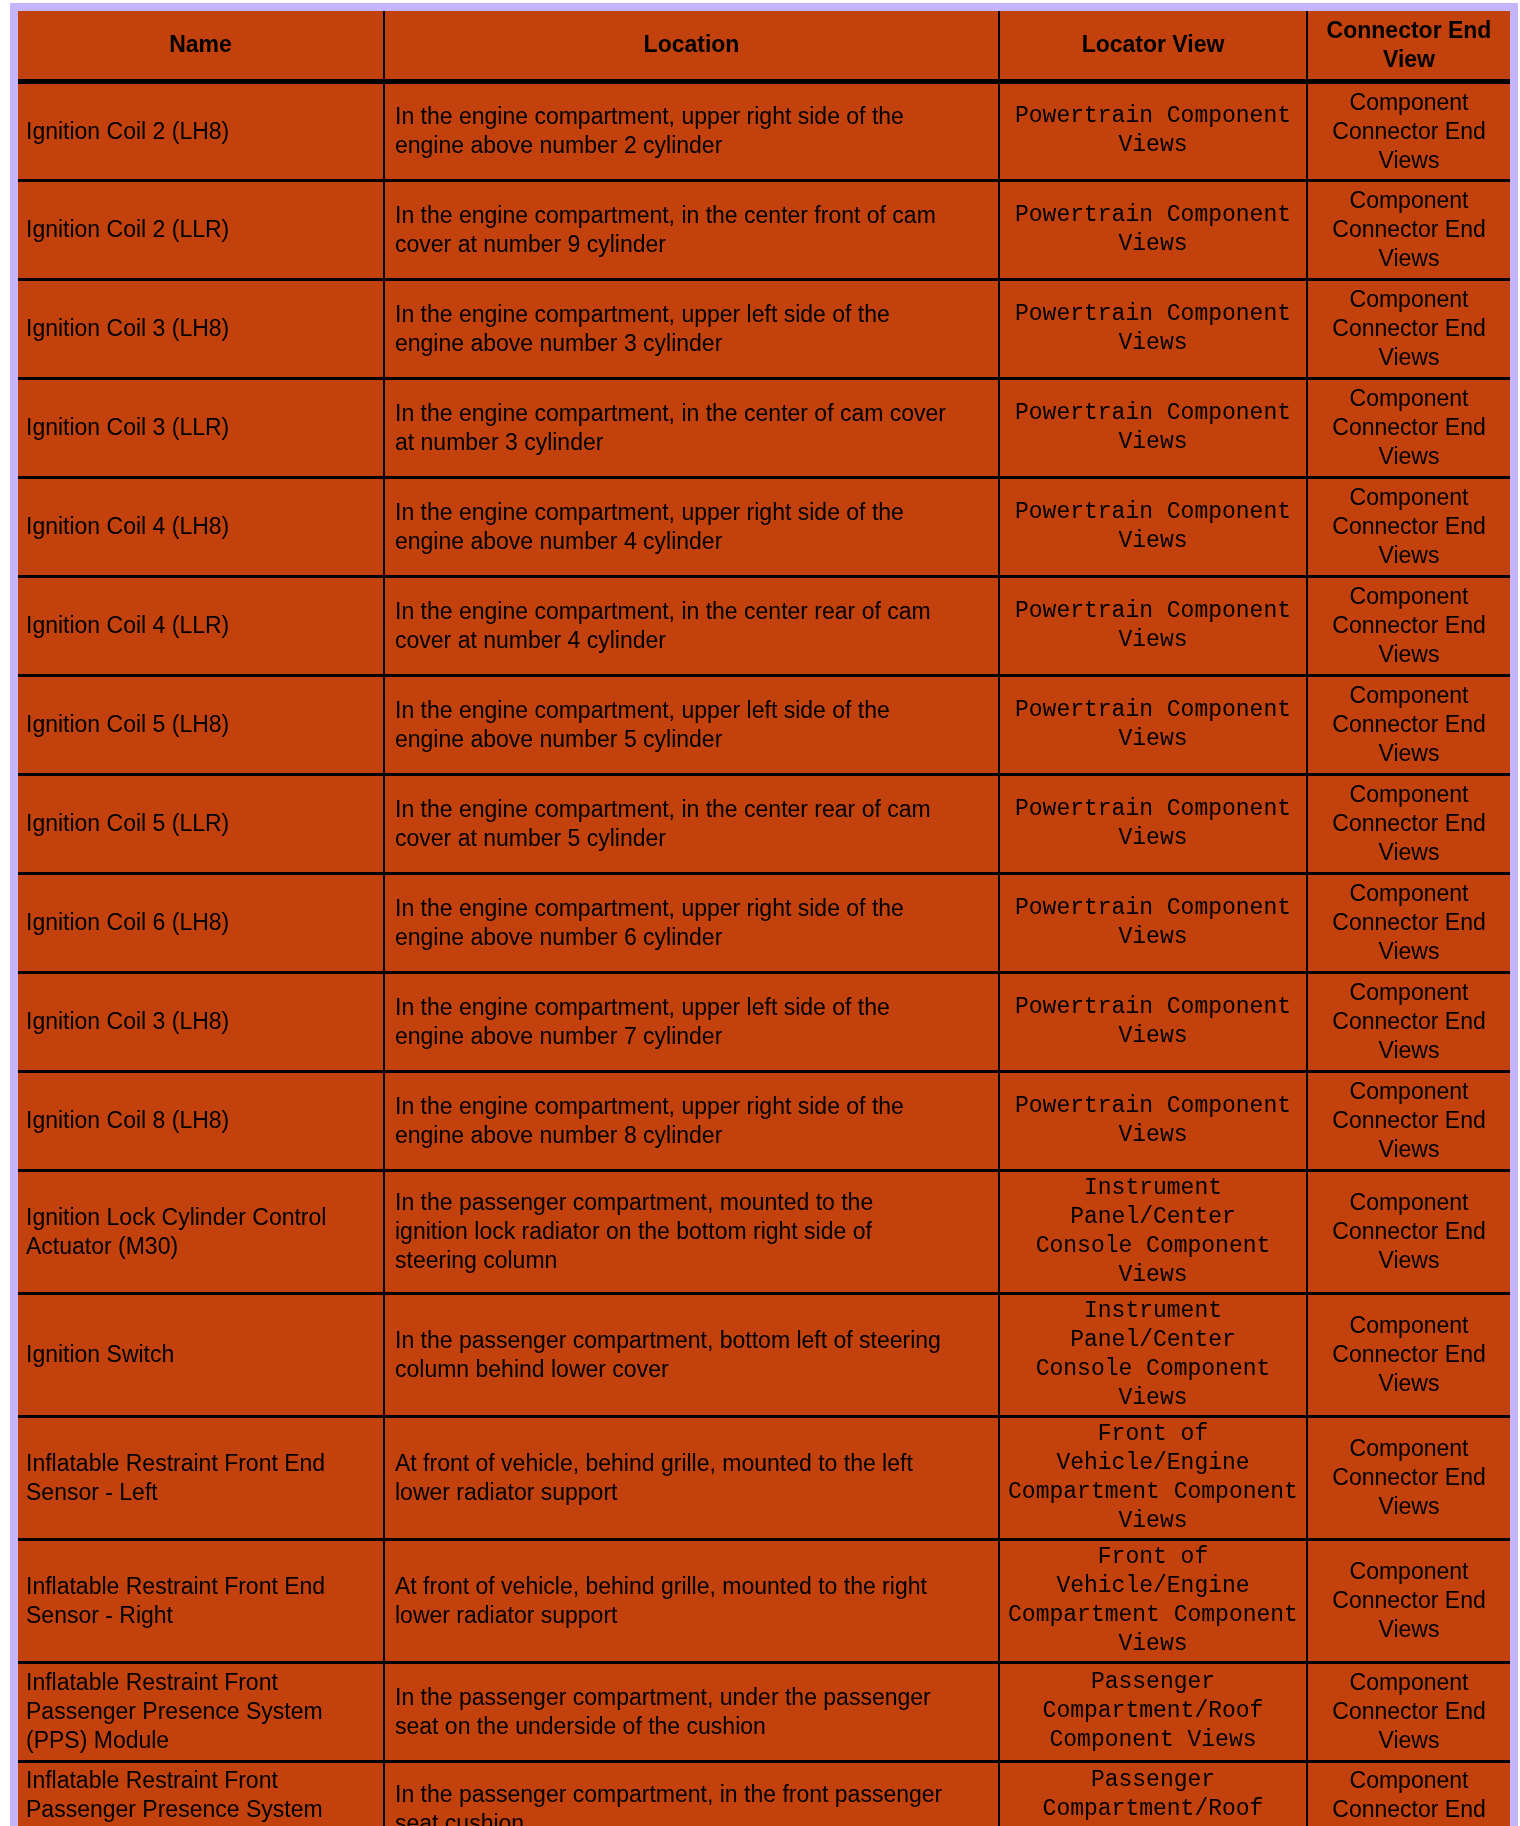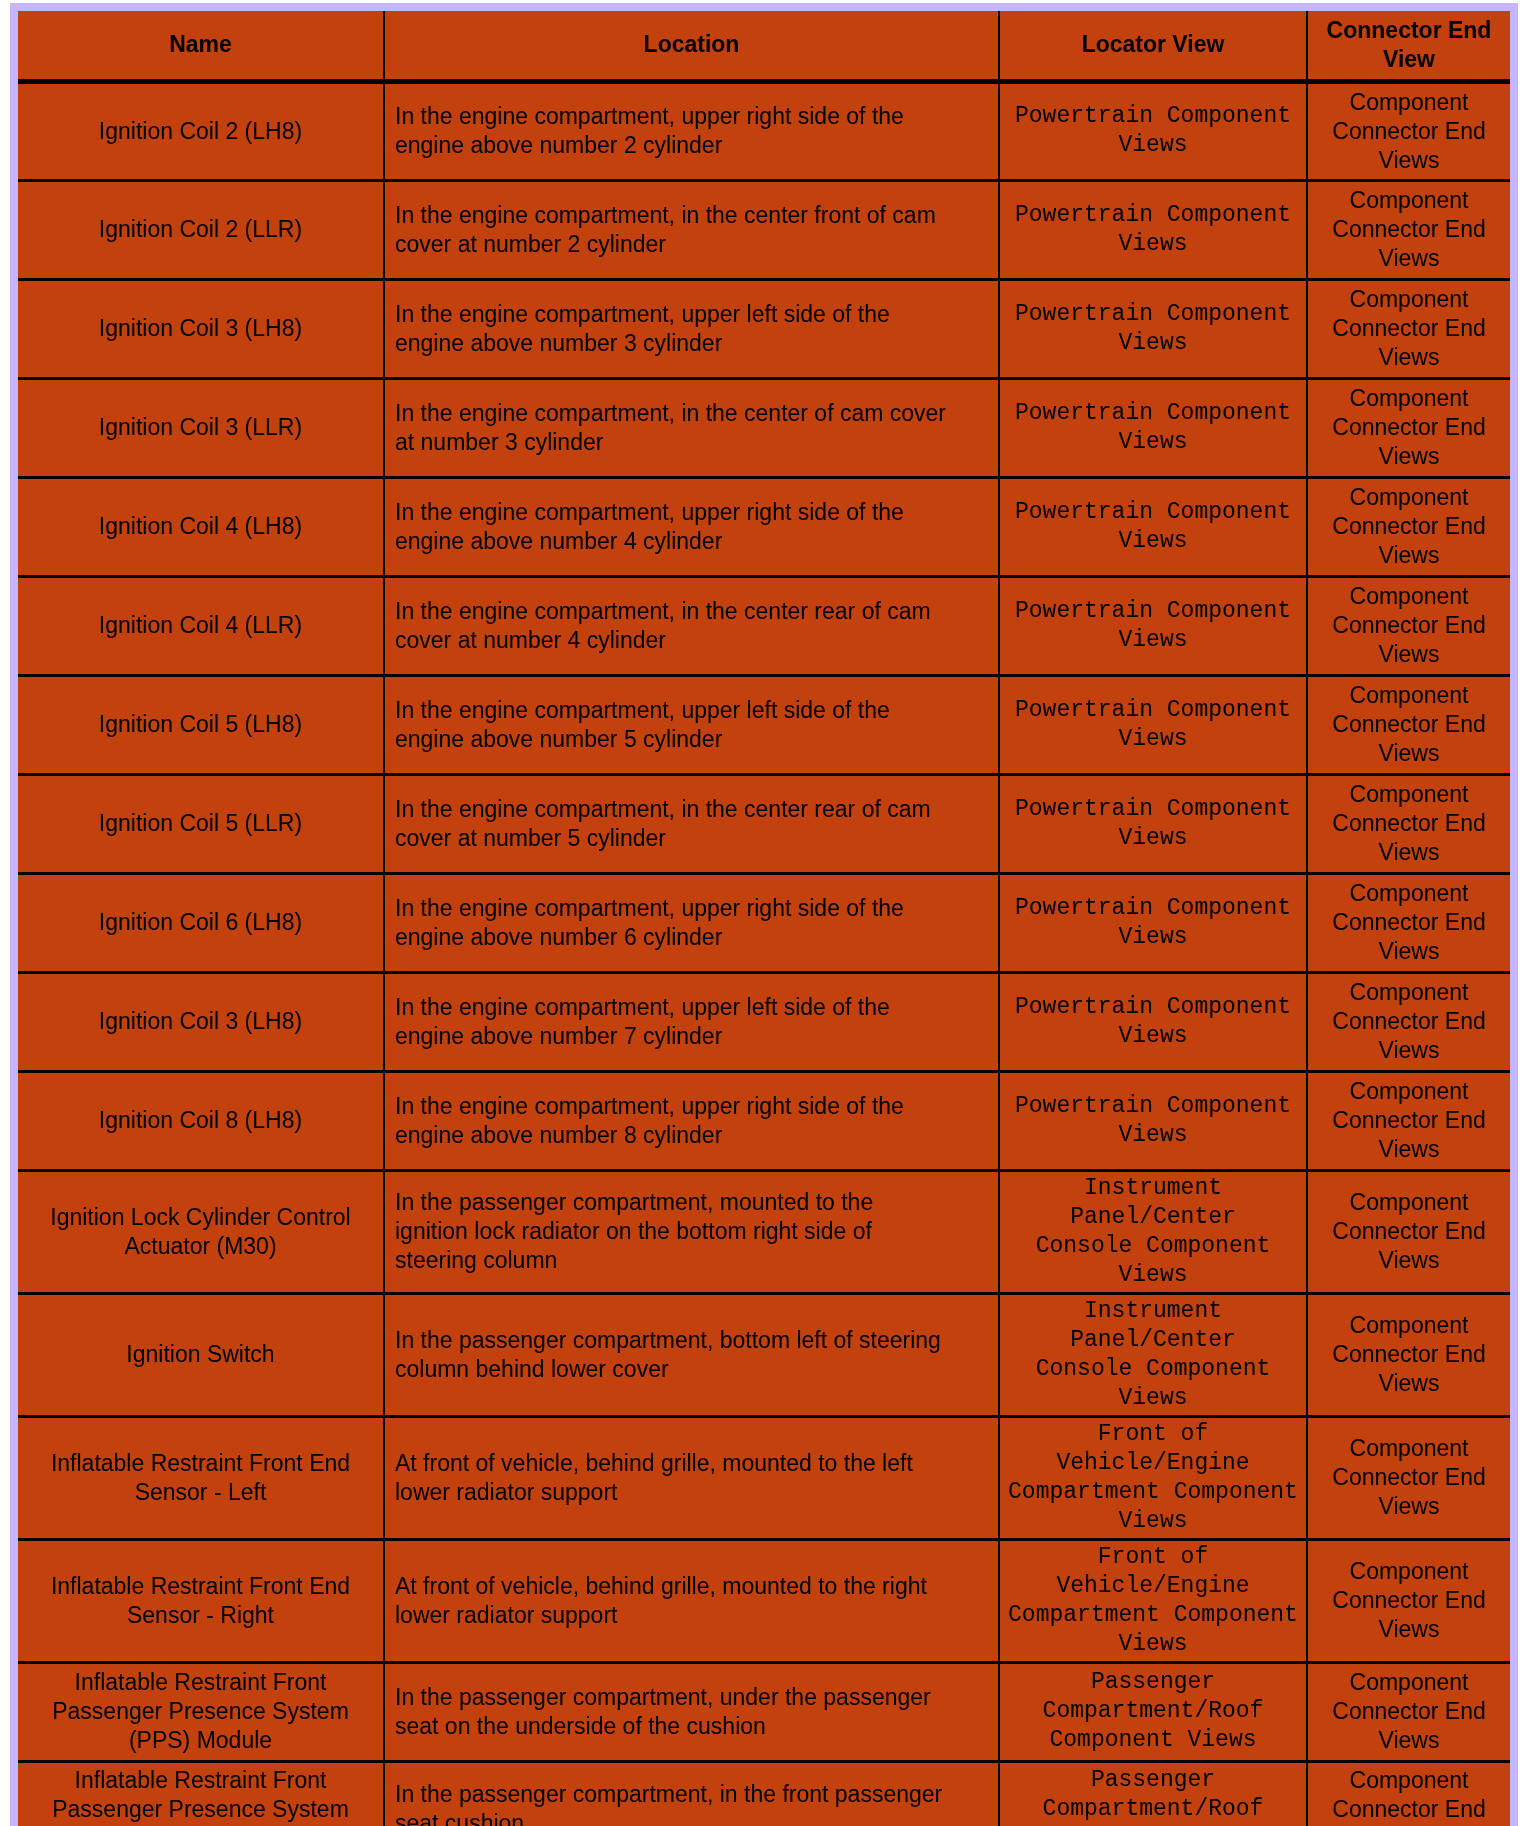--- a/index.html
+++ b/index.html
@@ -46,21 +46,21 @@
     font-size: 23px;
     font-weight: normal;
     vertical-align: middle;
     white-space: pre-line;
     line-height: 29px;
     height: 99px;
     padding: 2px 6px;
     box-sizing: border-box;
   }
   td.cell-name {
-    text-align: center;
+    text-align: left;
     padding: 2px 8px;
   }
   td.cell-location {
     text-align: left;
     padding: 2px 4px 2px 10px;
     margin-left: 41px;
   }
   td.cell-locator-view {
     text-align: center;
     padding: 2px 4px;
@@ -97,21 +97,21 @@
 engine above number 2 cylinder</td>
         <td class="cell-locator-view">Powertrain Component
 Views</td>
         <td class="cell-connector-end-view">Component
 Connector End
 Views</td>
       </tr>
       <tr>
         <td class="cell-name">Ignition Coil 2 (LLR)</td>
         <td class="cell-location">In the engine compartment, in the center front of cam
-cover at number 2 cylinder</td>
+cover at number 9 cylinder</td>
         <td class="cell-locator-view">Powertrain Component
 Views</td>
         <td class="cell-connector-end-view">Component
 Connector End
 Views</td>
       </tr>
       <tr>
         <td class="cell-name">Ignition Coil 3 (LH8)</td>
         <td class="cell-location">In the engine compartment, upper left side of the
 engine above number 3 cylinder</td>

